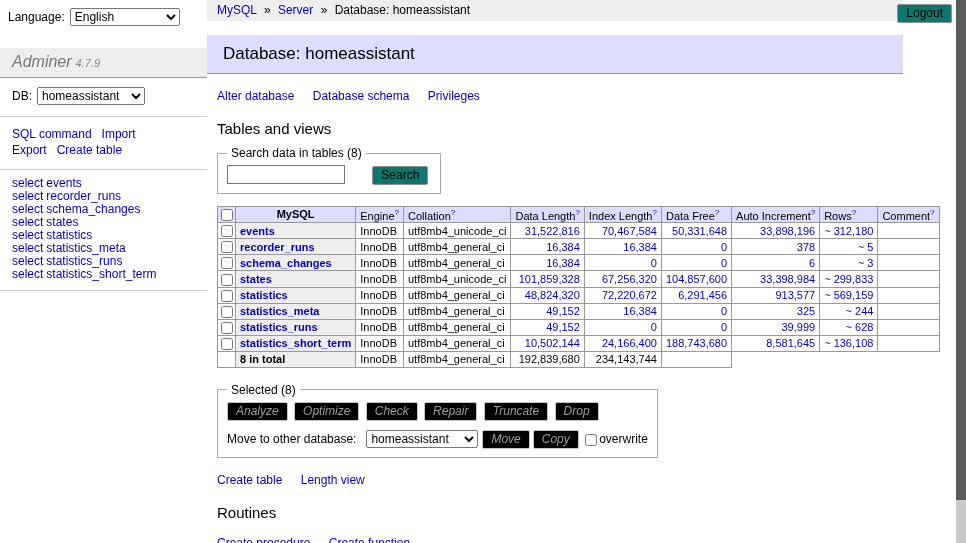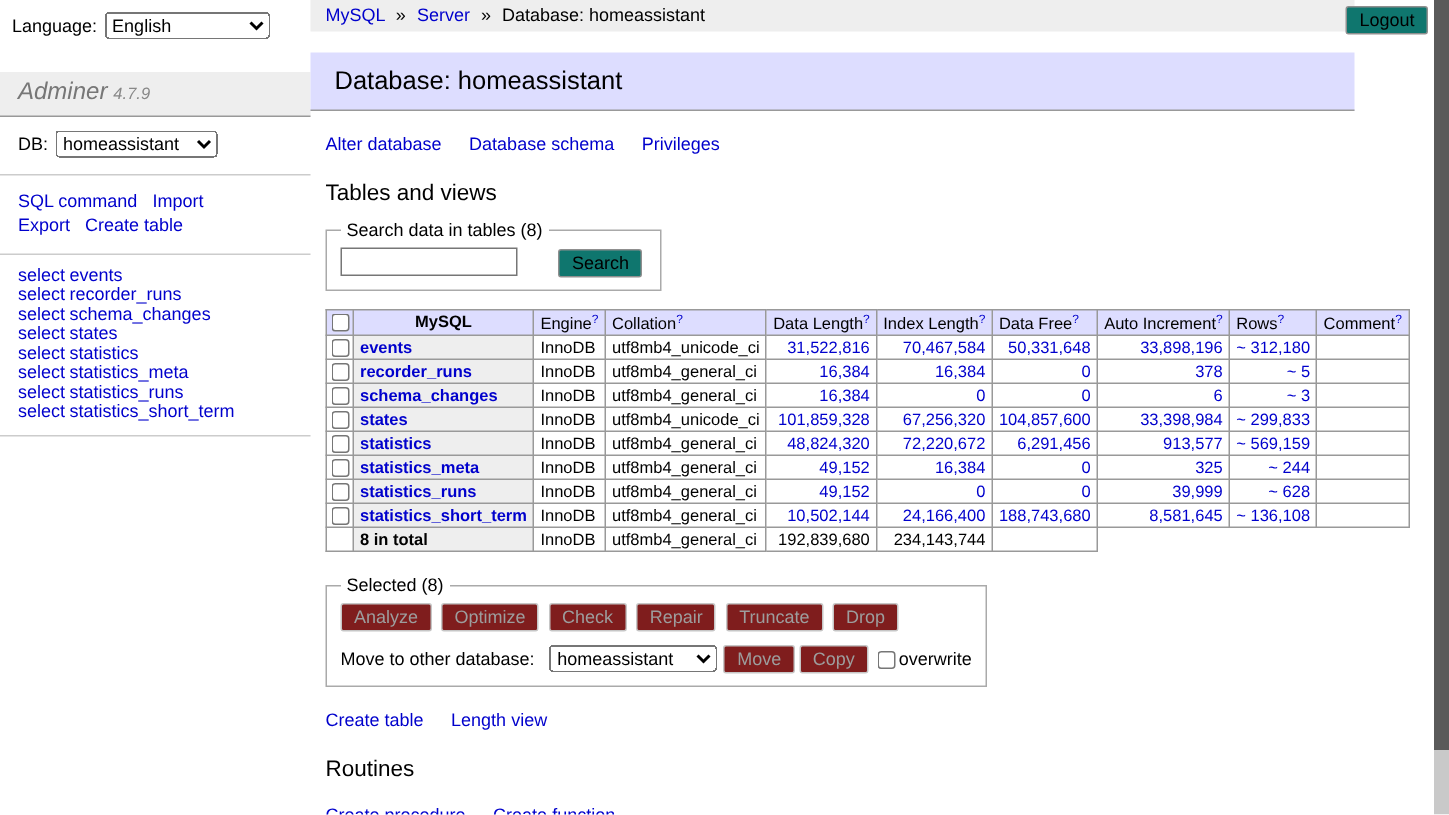--- a/index.html
+++ b/index.html
@@ -31,21 +31,21 @@
 
   
   #breadcrumb { position: absolute; left: 207px; top: 0; width: 696px; height: 21px;
                 background: #eee; line-height: 21px; padding: 0 10px; white-space: nowrap; }
   #breadcrumb .sep { color: #000; margin: 0 4px; }
   #logout-area { position: absolute; top: 4px; right: 14px; }
 
   
   .btn { font-family: "Liberation Sans", sans-serif; font-size: 12px; padding: 1px 8px 2px 8px;
          background: #0f766e; border: 1px solid #8f8f8f; border-radius: 2px; color: #000; cursor: pointer; }
-  .btn:disabled { background: #7f1d1d; border-color: #c6c6c6; color: #9d9d9d; cursor: default; }
+  .btn:disabled { background: #000000; border-color: #c6c6c6; color: #9d9d9d; cursor: default; font-style: italic; }
   .txt { font-size: 12px; border: 1px solid #767676; padding: 2px 3px; width: 118px; height: 19px; }
   select { font-size: 12px; }
   input[type="checkbox"] { width: 12px; height: 12px; margin: 0; vertical-align: middle; }
 
   
   #content { position: absolute; left: 207px; top: 21px; width: 749px; }
   h2.page-title { background: #ddf; border-bottom: 1px solid #999; font-weight: normal;
                   font-size: 17px; padding: 9px 16px; margin-top: 14px; width: 696px; }
   .inner { padding-left: 10px; }
   .links-row { margin-top: 15px; }

